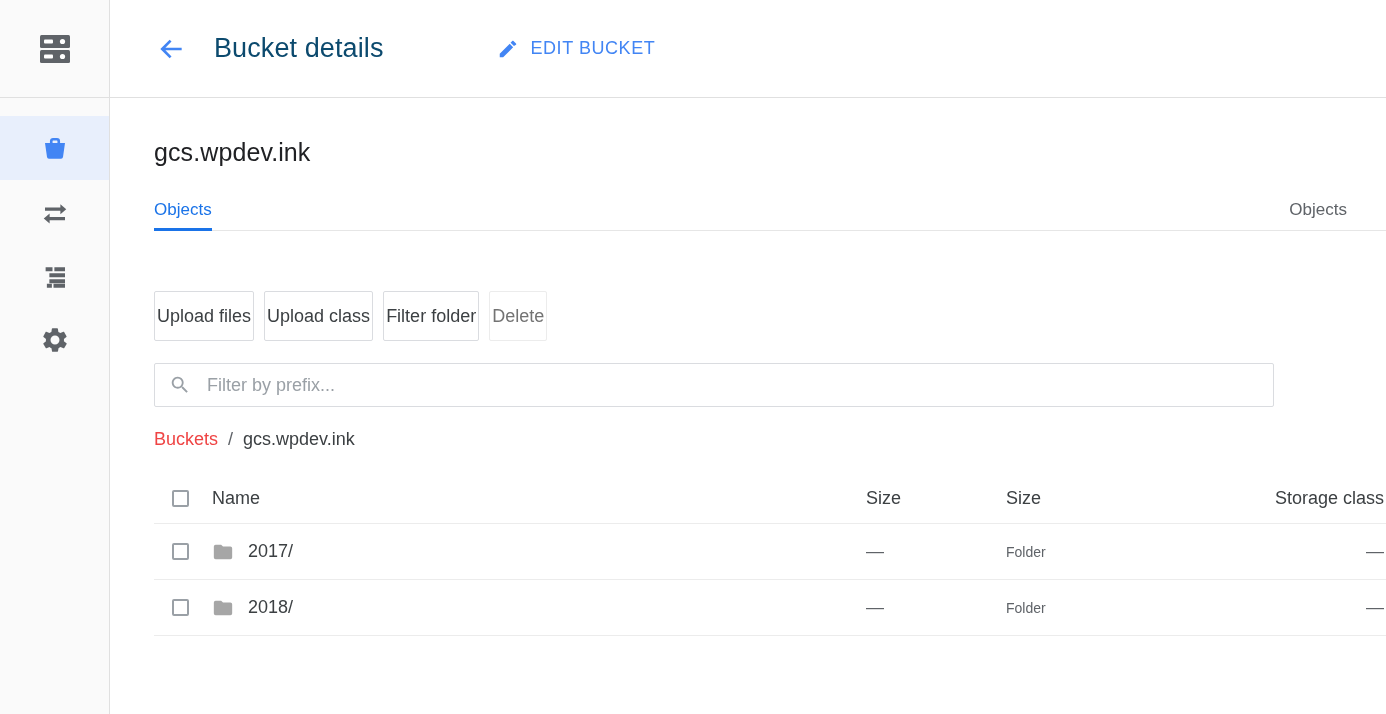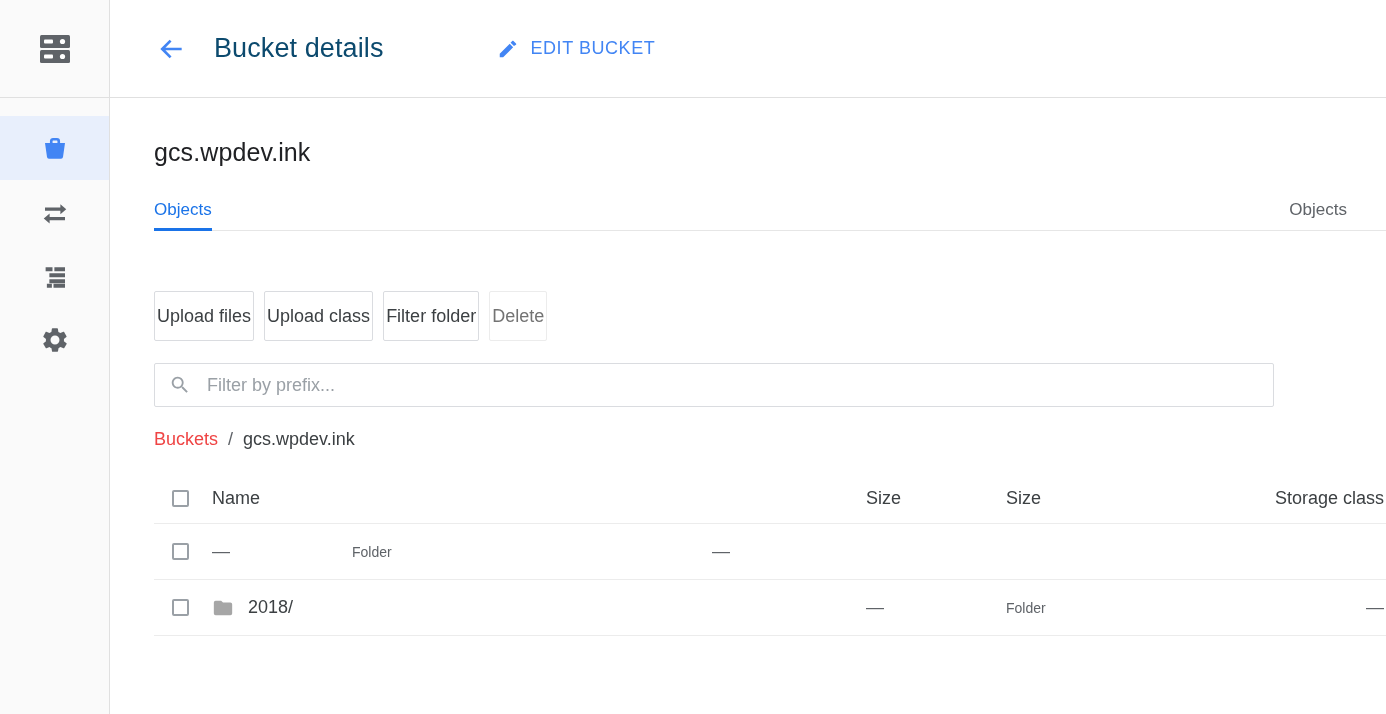--- a/index.html
+++ b/index.html
@@ -386,20 +386,26 @@
           </div>
           <div class="cell-name">Name</div>
           <div class="cell-size">Size</div>
           <div class="cell-type">Size</div>
           <div class="cell-storage">Storage class</div>
         </div>
 
         <div class="trow">
           <div class="cell-check">
             <div class="cbox"></div>
+          </div>
+          <div class="cell-name">
+            <svg class="folder-icon" width="22" height="22" viewBox="0 0 24 24">
+              <path d="M10 4H4a2 2 0 0 0-2 2v12a2 2 0 0 0 2 2h16a2 2 0 0 0 2-2V8a2 2 0 0 0-2-2h-8z" fill="#a6a6a6"></path>
+            </svg>
+            <span>2017/</span>
           </div>
           <div class="cell-size dash">—</div>
           <div class="cell-type">Folder</div>
           <div class="cell-storage dash">—</div>
         </div>
 
         <div class="trow">
           <div class="cell-check">
             <div class="cbox"></div>
           </div>

